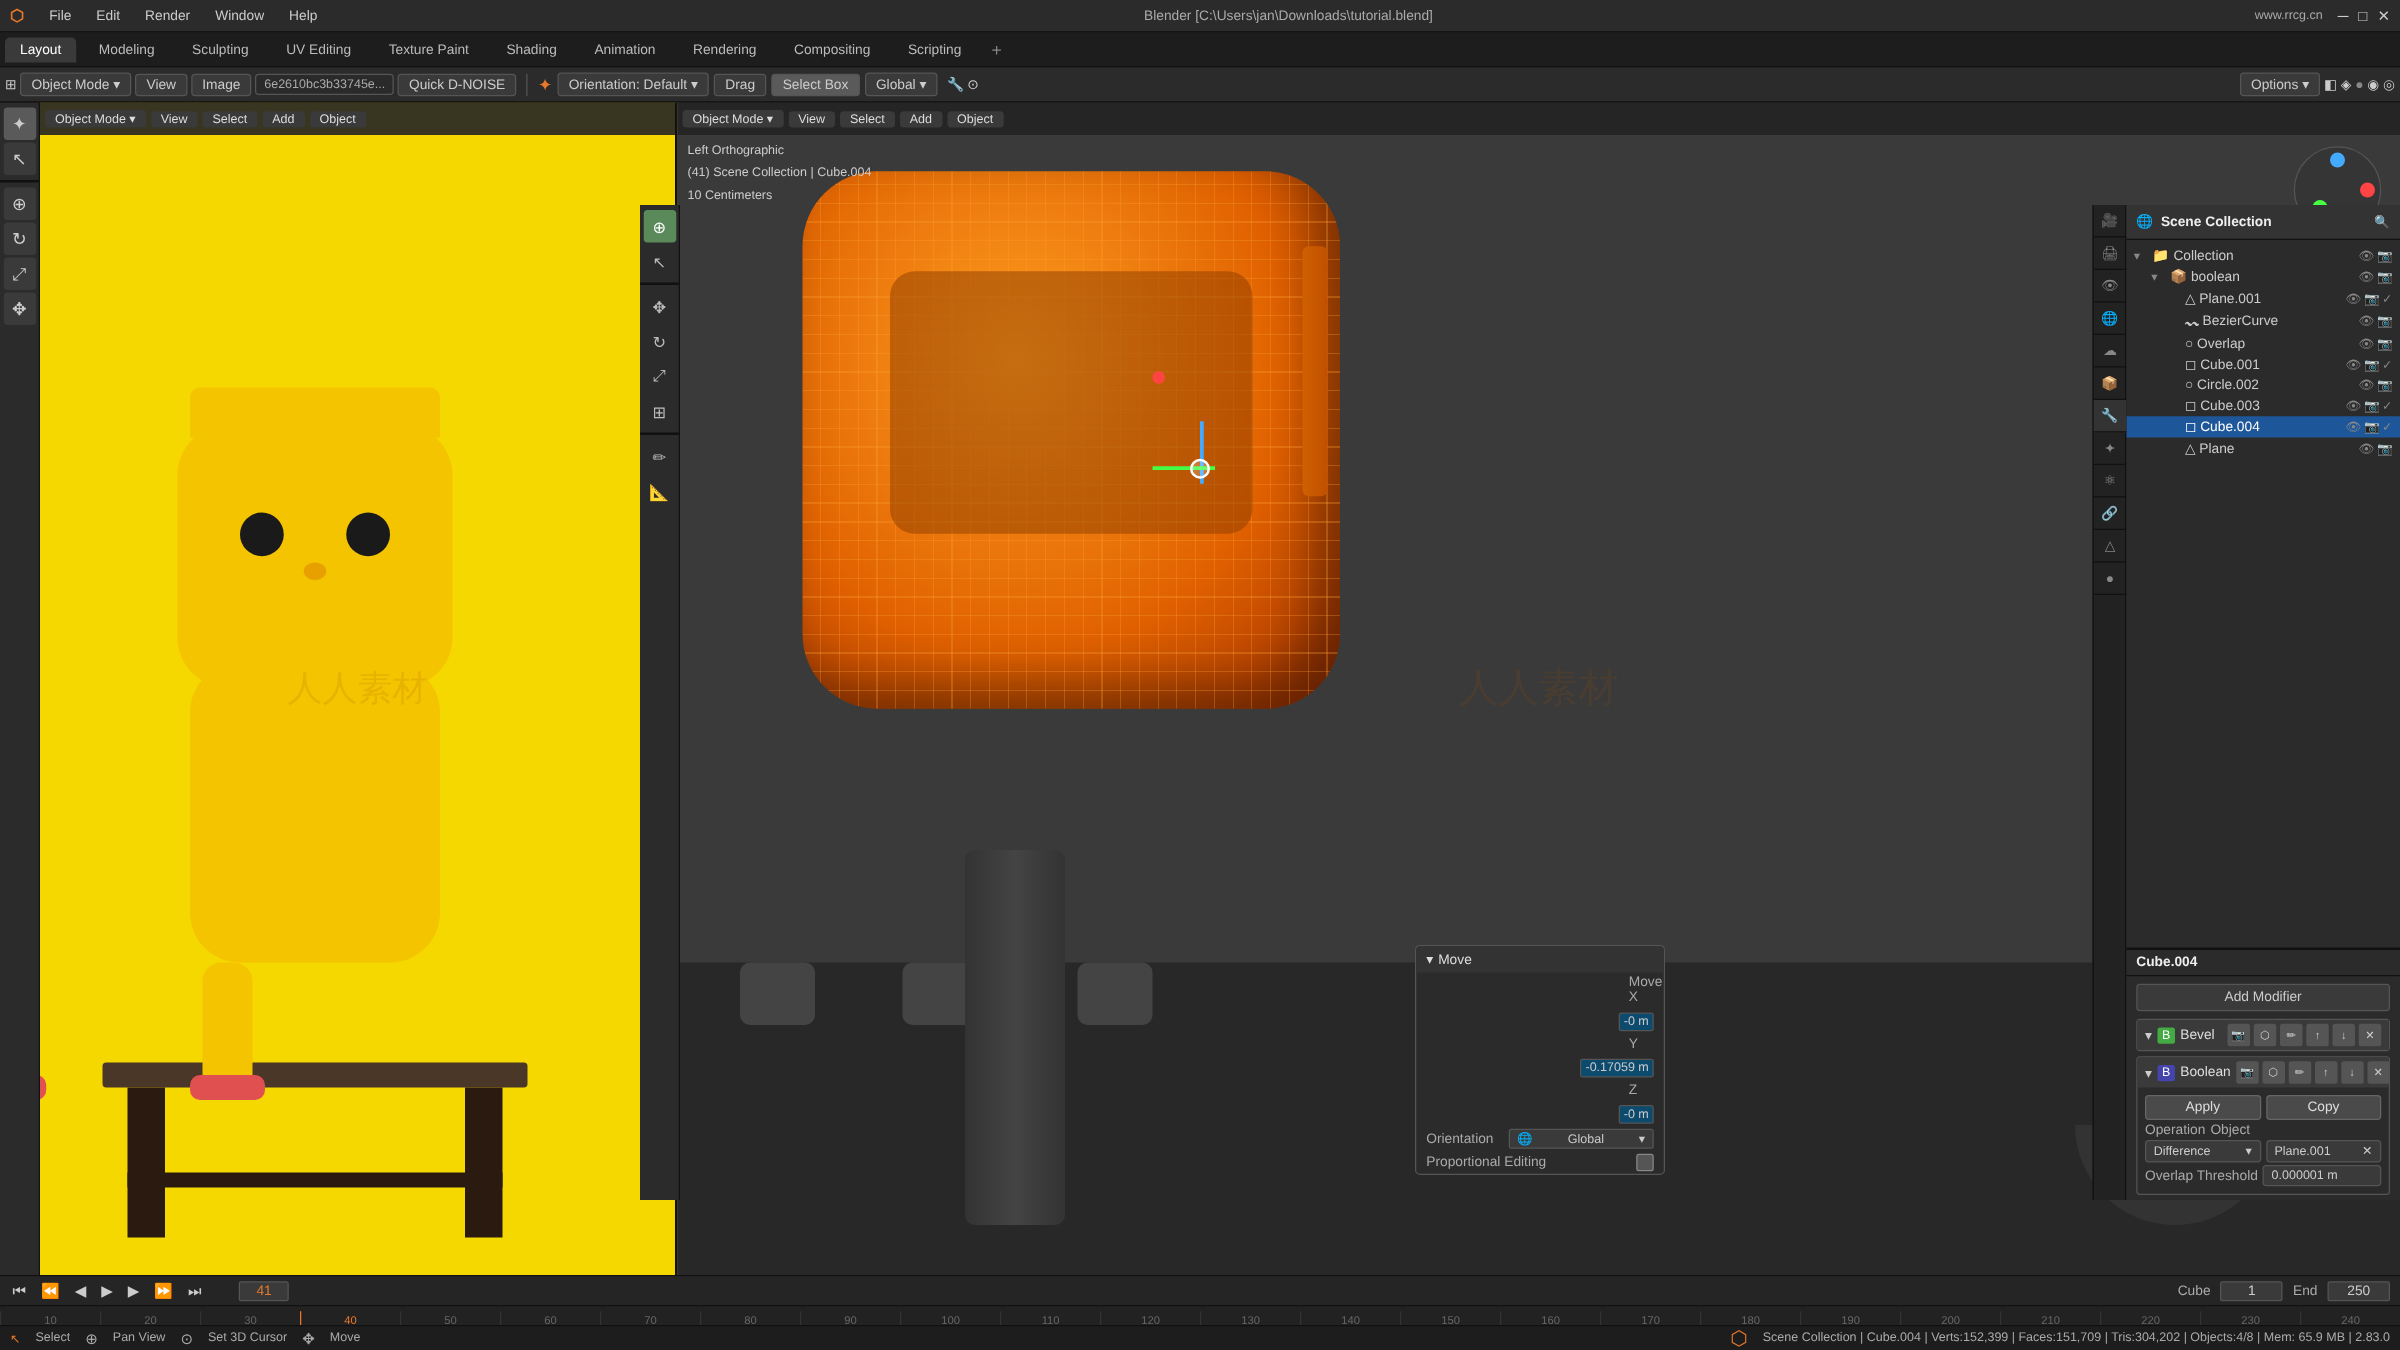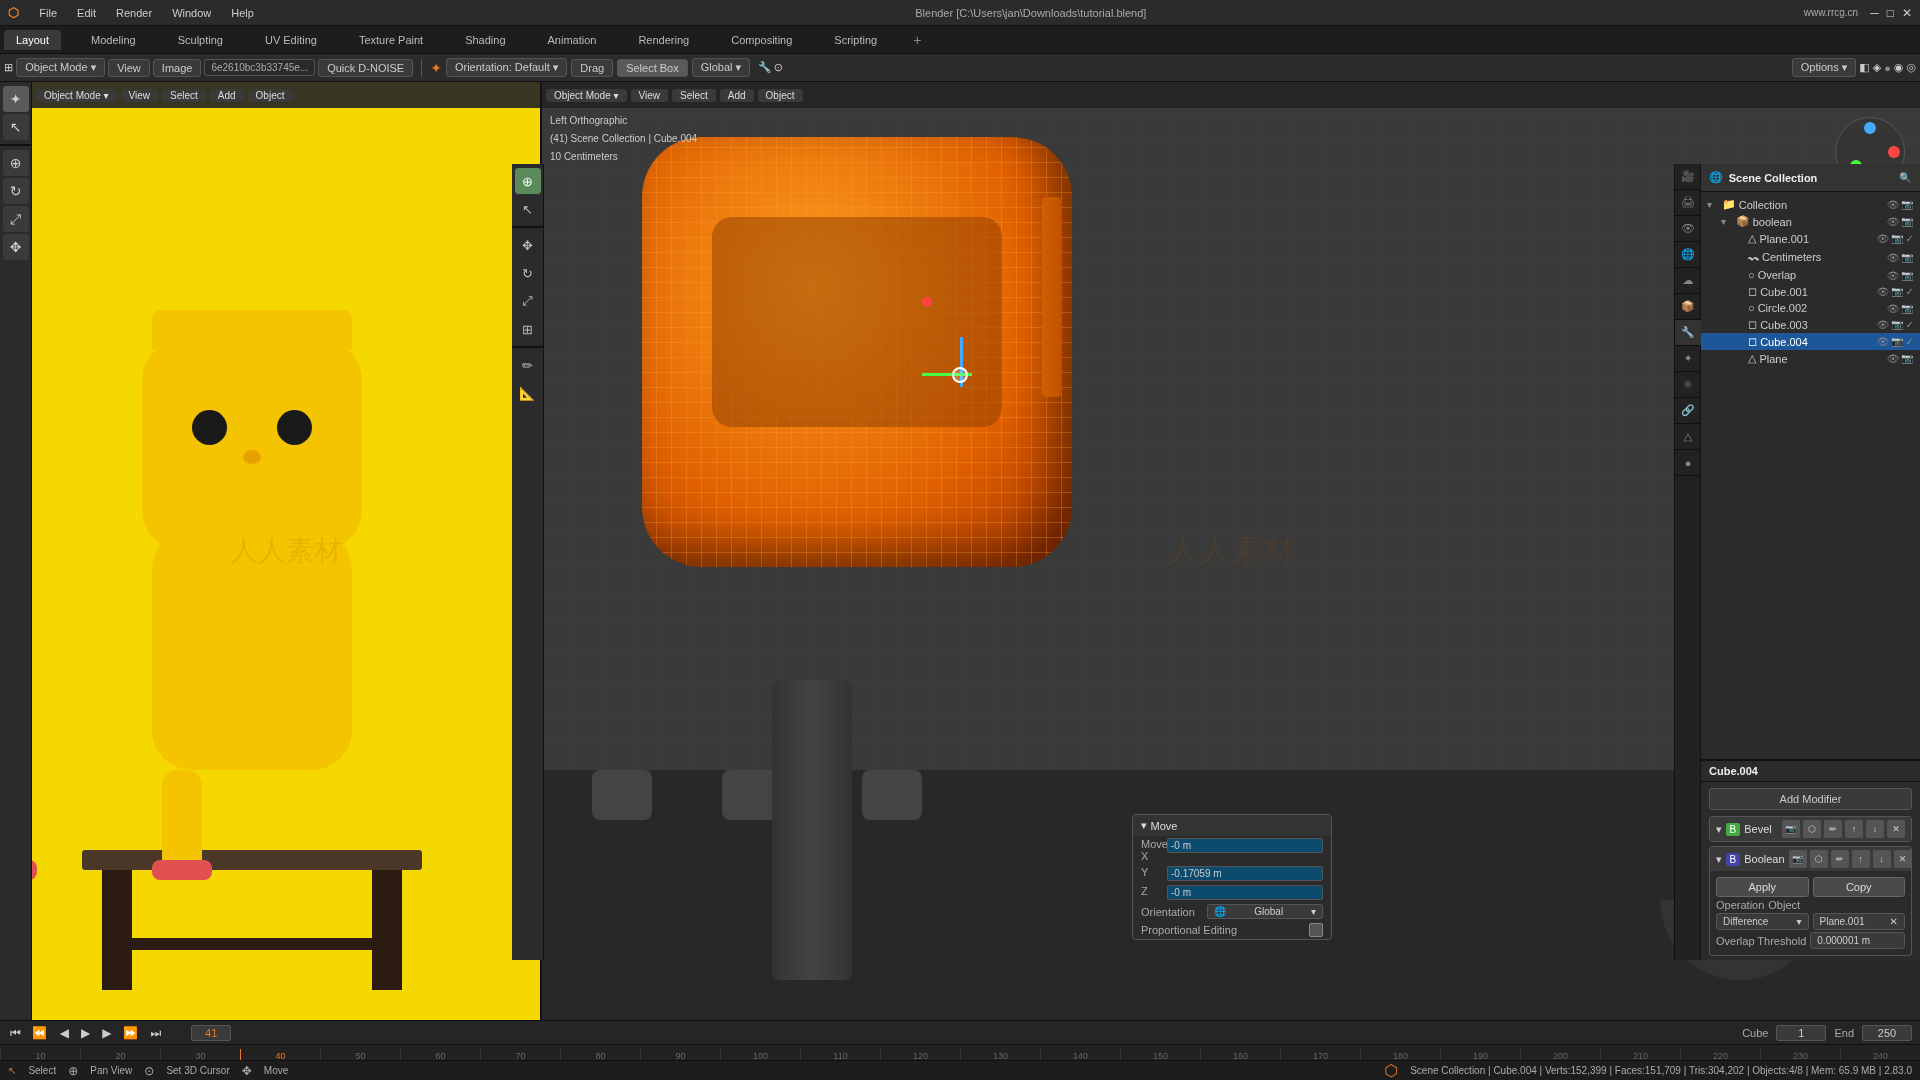--- a/index.html
+++ b/index.html
@@ -48,21 +48,21 @@
     }
 
     
     .workspace-tabs {
       width: 100%;
       height: 28px;
       background: #1d1d1d;
       display: flex;
       align-items: center;
       padding: 0 4px;
-      gap: 18px;
+      gap: 6px;
       position: absolute;
       top: 26px;
       z-index: 100;
       border-bottom: 1px solid #111;
     }
     .workspace-tab {
       padding: 4px 12px;
       font-size: 11px;
       color: #bbb;
       cursor: pointer;
@@ -612,24 +612,25 @@
       padding: 4px 8px;
       font-size: 11px;
       color: #ddd;
       border-radius: 4px 4px 0 0;
       display: flex;
       align-items: center;
       gap: 4px;
     }
     .move-row {
       display: flex;
-      align-items: flex-start;
+      align-items: flex-end;
       padding: 2px 8px;
       gap: 6px;
       font-size: 11px;
+      flex-direction: column;
     }
     .move-label { color: #aaa; width: 20px; }
     .move-value {
       flex: 1;
       background: #0c4a6e;
       border: 1px solid #555;
       border-radius: 2px;
       padding: 1px 3px;
       color: #ccc;
       font-size: 10px;
@@ -1169,21 +1170,21 @@
         <span>Plane.001</span>
         <span class="tree-vis">
           <span>👁</span>
           <span>📷</span>
           <span>✓</span>
         </span>
       </div>
       <div class="tree-item" style="padding-left:32px;">
         <span class="tree-arrow"> </span>
         <span class="tree-icon">〰</span>
-        <span>Centimeters</span>
+        <span>BezierCurve</span>
         <span class="tree-vis">
           <span>👁</span>
           <span>📷</span>
         </span>
       </div>
       <div class="tree-item" style="padding-left:32px;">
         <span class="tree-arrow"> </span>
         <span class="tree-icon">○</span>
         <span>Overlap</span>
         <span class="tree-vis">

